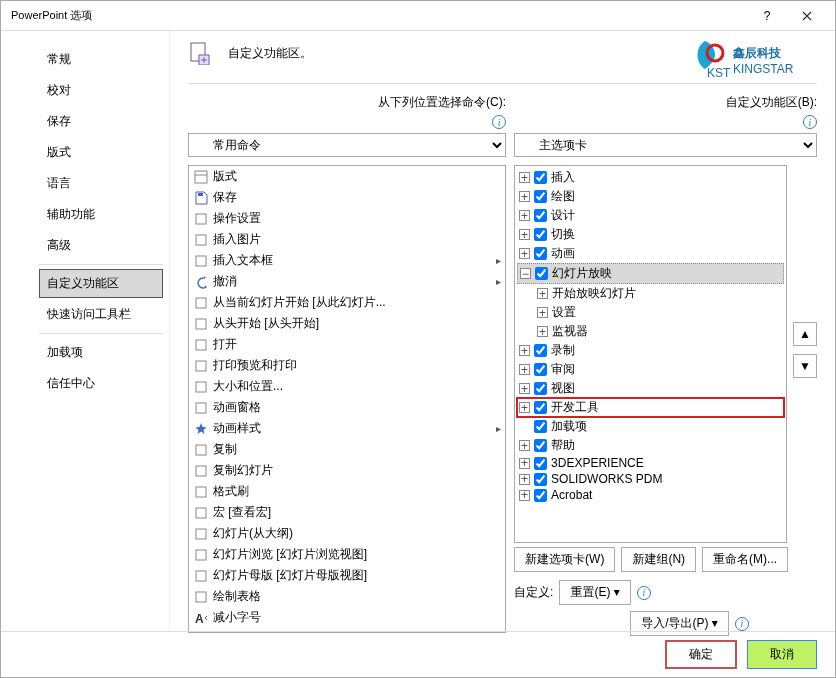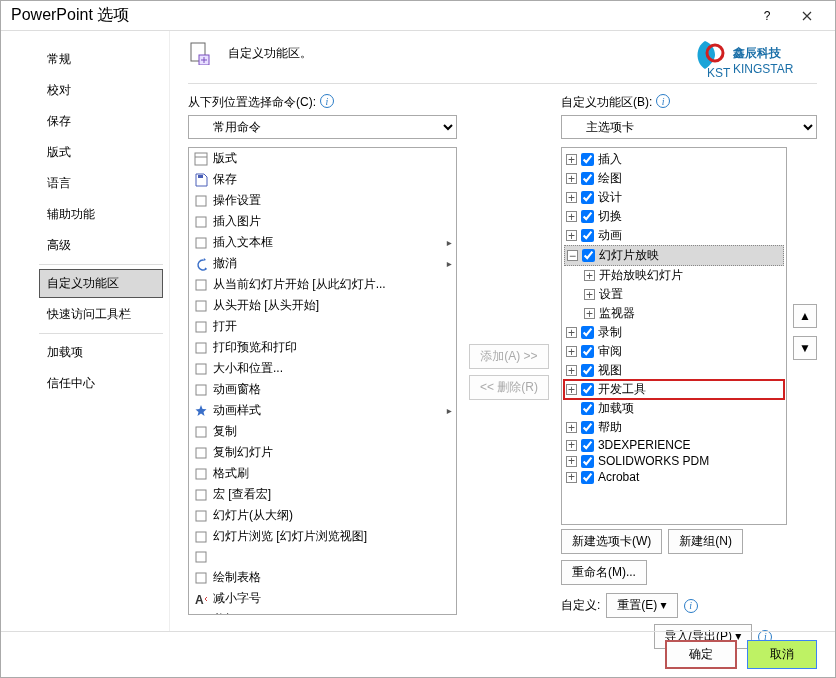--- a/index.html
+++ b/index.html
@@ -1,36 +1,36 @@
 <!DOCTYPE html>
 <html><head>
 <meta charset="utf-8">
 <style>
 * { box-sizing: border-box; margin: 0; padding: 0; font-family: "Microsoft YaHei", "Segoe UI", sans-serif; font-size: 12px; }
 body { background: #fff; width: 836px; height: 678px; overflow: hidden; border: 1px solid #aaa; position: relative; }
 
 .titlebar { height: 30px; display: flex; align-items: center; padding: 0 8px 0 10px; border-bottom: 1px solid #ddd; }
-.titlebar .title { flex: 1; font-size: 16px; }
+.titlebar .title { flex: 1; font-size: 11px; }
 .titlebar .tb-btn { width: 40px; height: 30px; display: flex; align-items: center; justify-content: center; cursor: pointer; }
 .tb-btn svg { width: 10px; height: 10px; }
 
 .content { display: flex; height: calc(100% - 30px - 46px); }
 .sidebar { width: 137px; padding: 14px 6px 6px 6px; border-right: 1px solid #eee; margin-left: 32px; }
 .sidebar-item { padding: 6px 8px; cursor: pointer; margin-bottom: 2px; }
 .sidebar-item.selected { background: #d9d9d9; border: 1px solid #555; padding: 5px 7px; }
 .sidebar-sep { border-top: 1px solid #ddd; margin: 4px 0; }
 
 .main { flex: 1; padding: 10px 18px 6px 18px; position: relative; }
 .header-row { display: flex; align-items: center; gap: 16px; padding-bottom: 18px; border-bottom: 1px solid #ddd; margin-bottom: 10px; }
 .header-icon { width: 24px; height: 24px; }
 .logo { position: absolute; right: 18px; top: 6px; }
 
 .columns { display: flex; gap: 8px; align-items: flex-start; }
 .col { flex: 1; display: flex; flex-direction: column; }
-.lbl-row { display: flex; align-items: flex-start; gap: 4px; margin-bottom: 4px; }
+.lbl-row { display: flex; align-items: flex-end; gap: 4px; margin-bottom: 4px; flex-direction: column; }
 .info-icon { width: 14px; height: 14px; border: 1px solid #2a7cc7; border-radius: 50%; color: #2a7cc7; display: inline-flex; align-items: center; justify-content: center; font-size: 10px; font-style: italic; font-family: serif; cursor: pointer; }
 select { width: 100%; height: 24px; border: 1px solid #aaa; background: #fff; padding: 0 20px; cursor: pointer; }
 
 .listbox { border: 1px solid #aaa; height: 468px; overflow-y: scroll; margin-top: 8px; background: #fff; }
 .cmd-item { display: flex; align-items: center; padding: 2px 4px; cursor: pointer; white-space: nowrap; }
 .cmd-item .ico { width: 16px; height: 16px; margin-right: 4px; display: inline-flex; align-items: center; justify-content: center; }
 .cmd-item .txt { flex: 1; overflow: hidden; text-overflow: ellipsis; }
 .cmd-item .arrow { margin-left: auto; font-size: 10px; color: #555; }
 
 .middle-btns { display: flex; flex-direction: column; gap: 6px; justify-content: center; padding: 0 4px; align-self: center; }
@@ -285,20 +285,21 @@
                 </svg>
               </span>
               <span class="txt">幻灯片浏览 [幻灯片浏览视图]</span>
             </div>
             <div class="cmd-item">
               <span class="ico">
                 <svg width="16" height="16">
                   <rect x="3" y="3" width="10" height="10" fill="none" stroke="#888"></rect>
                 </svg>
               </span>
+              <span class="txt">幻灯片母版 [幻灯片母版视图]</span>
             </div>
             <div class="cmd-item">
               <span class="ico">
                 <svg width="16" height="16">
                   <rect x="3" y="3" width="10" height="10" fill="none" stroke="#888"></rect>
                 </svg>
               </span>
               <span class="txt">绘制表格</span>
             </div>
             <div class="cmd-item">
@@ -314,24 +315,20 @@
               <span class="ico">
                 <svg width="16" height="16">
                   <path d="M4 3l6 6-2 2-2 3V3z M10 9l3 3" fill="#e8a038" stroke="#b87020"></path>
                 </svg>
               </span>
               <span class="txt">剪切</span>
             </div>
           </div>
       </div>
 
-      <div class="middle-btns">
-        <button class="btn disabled">添加(A) &gt;&gt;</button>
-        <button class="btn disabled">&lt;&lt; 删除(R)</button>
-      </div>
 
       <div class="col" style="flex:1">
         <div class="lbl-row">
           <span>自定义功能区(B):</span>
           <span class="info-icon">i</span>
         </div>
         <select><option>主选项卡</option></select>
         <div style="display:flex">
           <div class="tree" id="tree" style="flex:1">
               <div class="tree-item">

